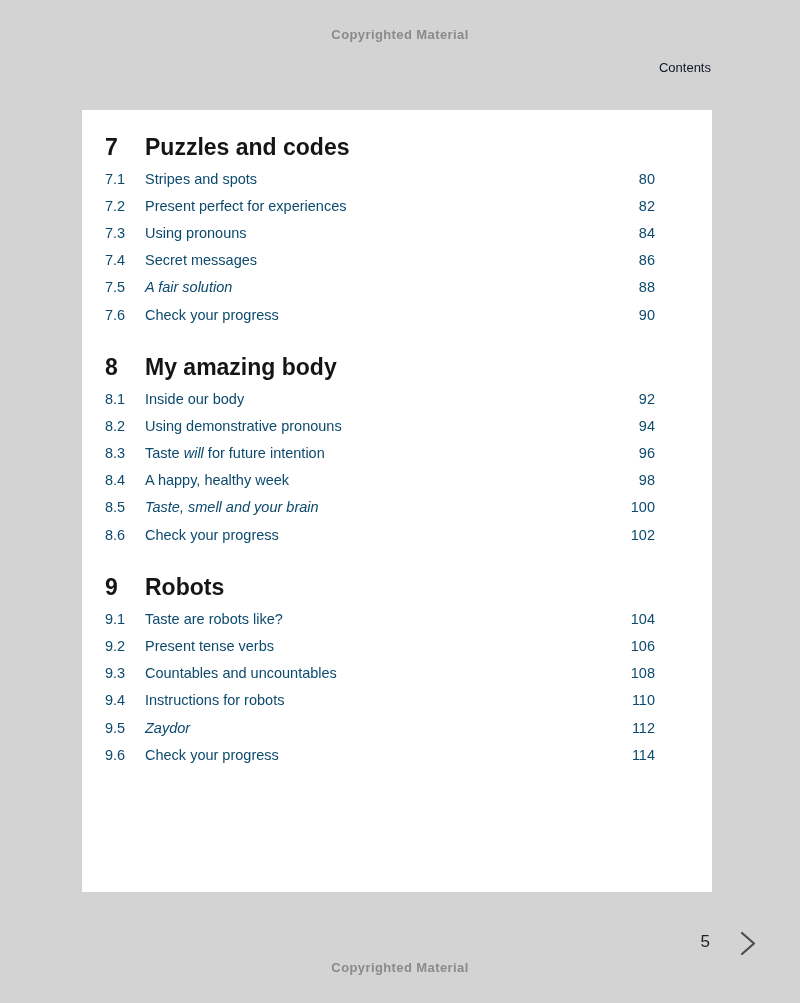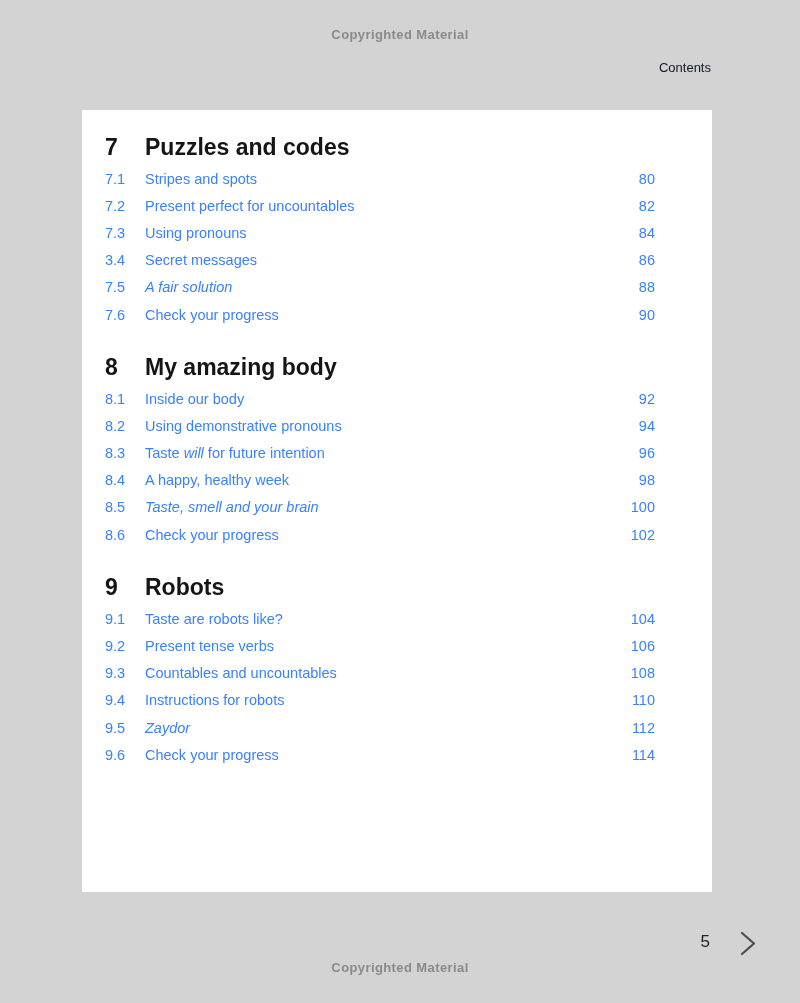--- a/index.html
+++ b/index.html
@@ -56,21 +56,21 @@
     line-height: 30px;
     margin-bottom: 3px;
   }
   .sec-num { width: 40px; flex: 0 0 40px; }
   .sec-title { flex: 1; }
   .toc-row {
     display: flex;
     align-items: center;
     height: 27.2px;
     font-size: 14.5px;
-    color: #3b82f6;
+    color: #0c4a6e;
   }
   .row-num { width: 40px; flex: 0 0 40px; }
   .row-title { flex: 1; }
   .row-title em { font-style: italic; }
   .row-page { flex: 0 0 auto; text-align: right; }
   .footer-page-num {
     position: absolute;
     top: 932px;
     right: 90px;
     font-size: 17px;
@@ -104,32 +104,32 @@
     </h2>
     <div class="entries">
   <div class="toc-row">
     <span class="row-num">7.1</span>
     <span class="row-title"><span class="pre">Stripes and spots</span><em class="em"></em><span class="post"></span></span>
     <span class="row-page">80</span>
   </div>
 
   <div class="toc-row">
     <span class="row-num">7.2</span>
-    <span class="row-title"><span class="pre">Present perfect for uncountables</span><em class="em"></em><span class="post"></span></span>
+    <span class="row-title"><span class="pre">Present perfect for experiences</span><em class="em"></em><span class="post"></span></span>
     <span class="row-page">82</span>
   </div>
 
   <div class="toc-row">
     <span class="row-num">7.3</span>
     <span class="row-title"><span class="pre">Using pronouns</span><em class="em"></em><span class="post"></span></span>
     <span class="row-page">84</span>
   </div>
 
   <div class="toc-row">
-    <span class="row-num">3.4</span>
+    <span class="row-num">7.4</span>
     <span class="row-title"><span class="pre">Secret messages</span><em class="em"></em><span class="post"></span></span>
     <span class="row-page">86</span>
   </div>
 
   <div class="toc-row">
     <span class="row-num">7.5</span>
     <span class="row-title"><span class="pre"></span><em class="em">A fair solution</em><span class="post"></span></span>
     <span class="row-page">88</span>
   </div>
 

